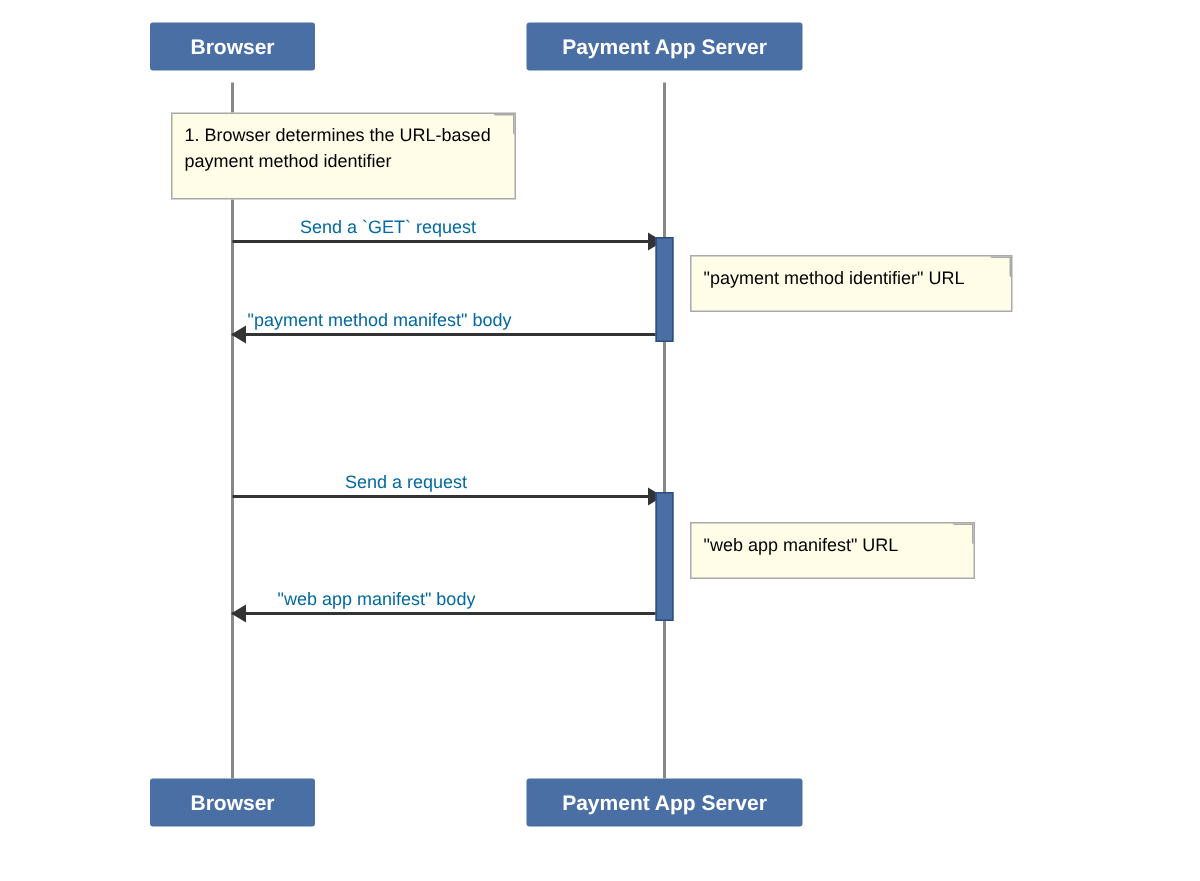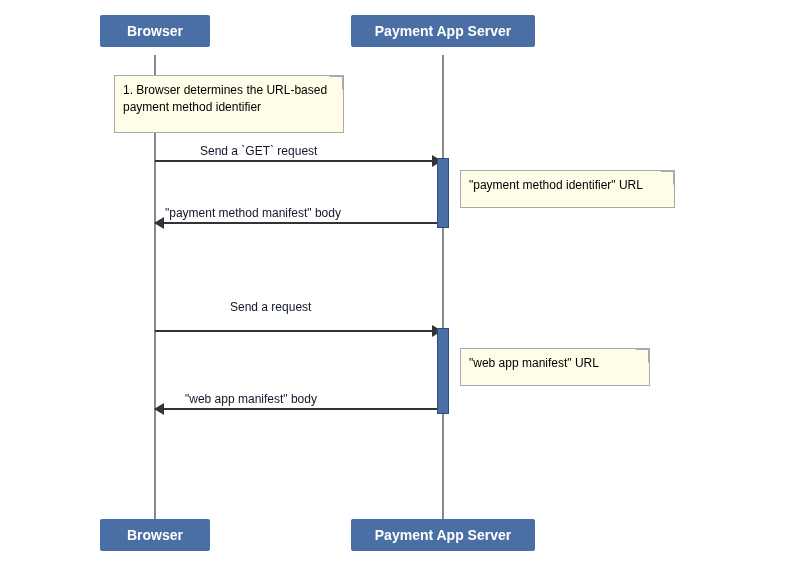--- a/index.html
+++ b/index.html
@@ -73,21 +73,21 @@
       top: -5px;
       border-top: 6px solid transparent;
       border-bottom: 6px solid transparent;
       border-right: 10px solid #333;
     }
 
     
     .arrow-label {
       position: absolute;
       font-size: 12px;
-      color: #0f172a;
+      color: #0369a1;
       white-space: nowrap;
     }
 
     
     .note-box {
       position: absolute;
       background: #fffde7;
       border: 1px solid #aaa;
       font-size: 12px;
       padding: 6px 8px;
@@ -141,21 +141,21 @@
 
   <div class="note-box" style="left: 460px; top: 170px; width: 215px; height: 38px;">
     <span style="font-size: 12px;">"payment method identifier" URL</span>
   </div>
 
   <div class="arrow left" style="left: 155px; top: 222px; width: 282px;"></div>
   <div class="arrow-label" style="left: 165px; top: 206px;">"payment method manifest" body</div>
 
 
   <div class="arrow" style="left: 155px; top: 330px; width: 286px;"></div>
-  <div class="arrow-label" style="left: 230px; top: 300px;">Send a request</div>
+  <div class="arrow-label" style="left: 230px; top: 314px;">Send a request</div>
 
   <div class="activation-bar" style="left: 437px; top: 328px; height: 86px;"></div>
 
   <div class="note-box" style="left: 460px; top: 348px; width: 190px; height: 38px;">
     <span style="font-size: 12px;">"web app manifest" URL</span>
   </div>
 
   <div class="arrow left" style="left: 155px; top: 408px; width: 282px;"></div>
   <div class="arrow-label" style="left: 185px; top: 392px;">"web app manifest" body</div>
 

